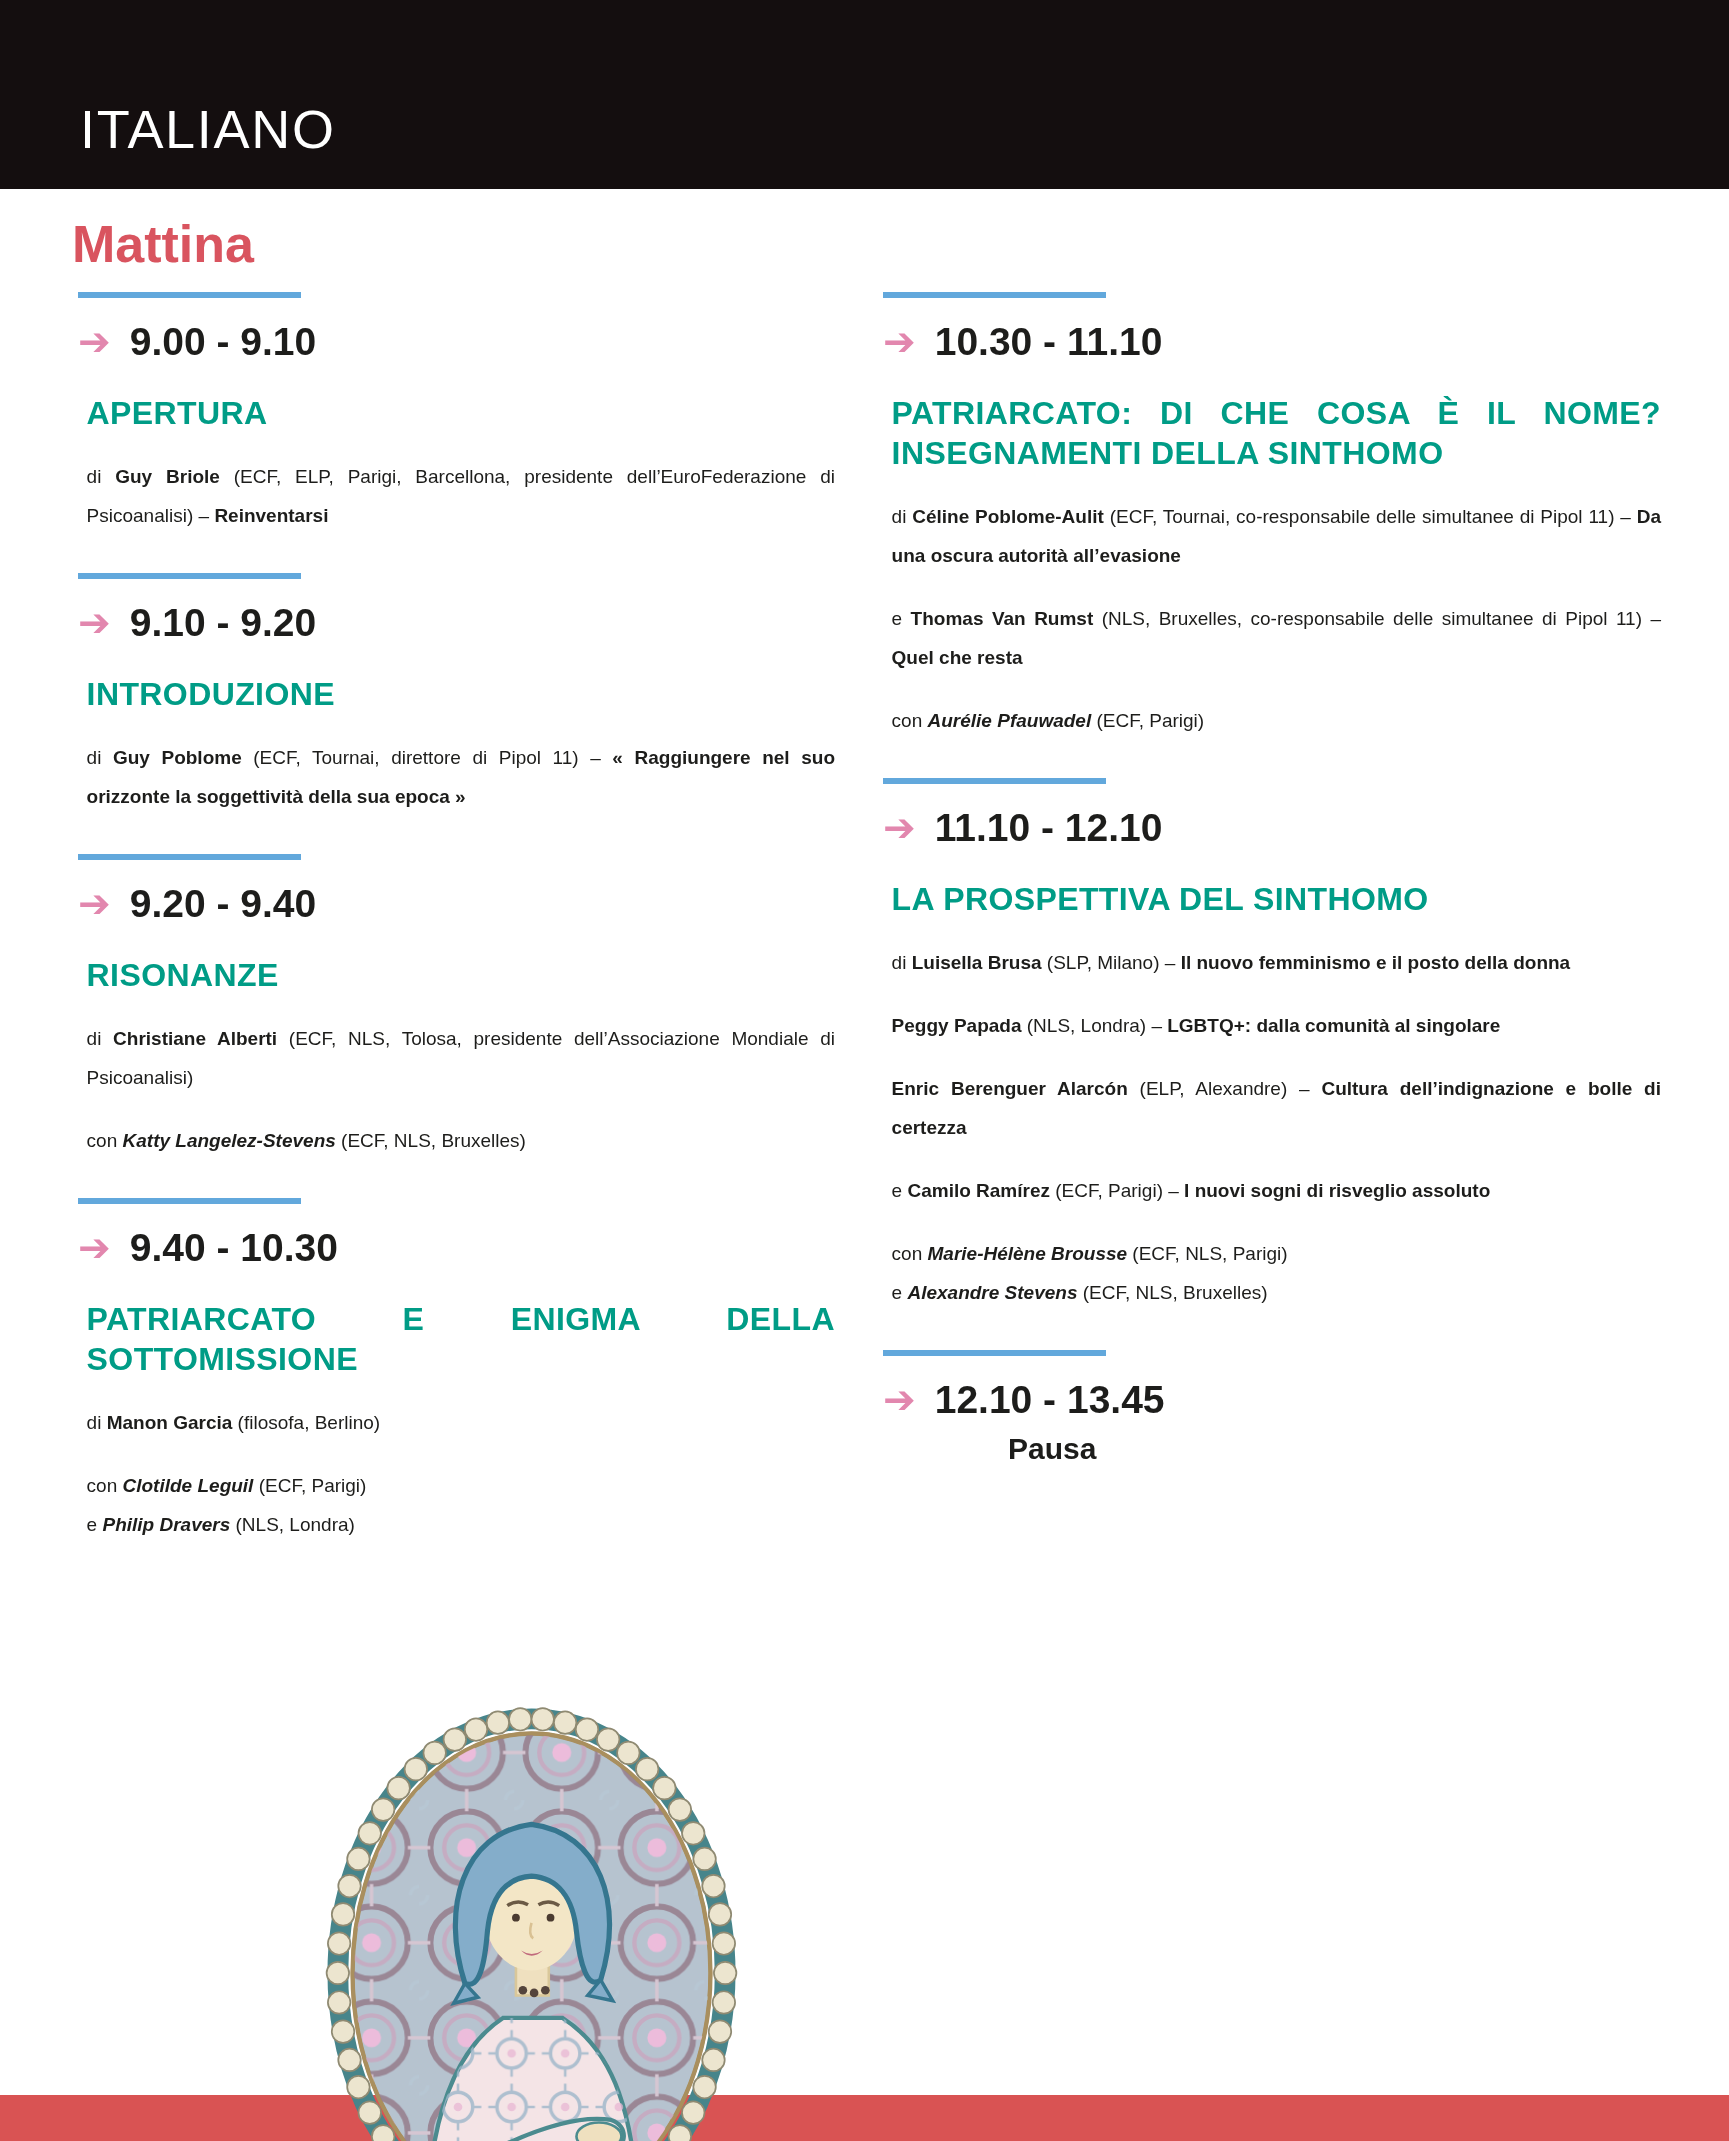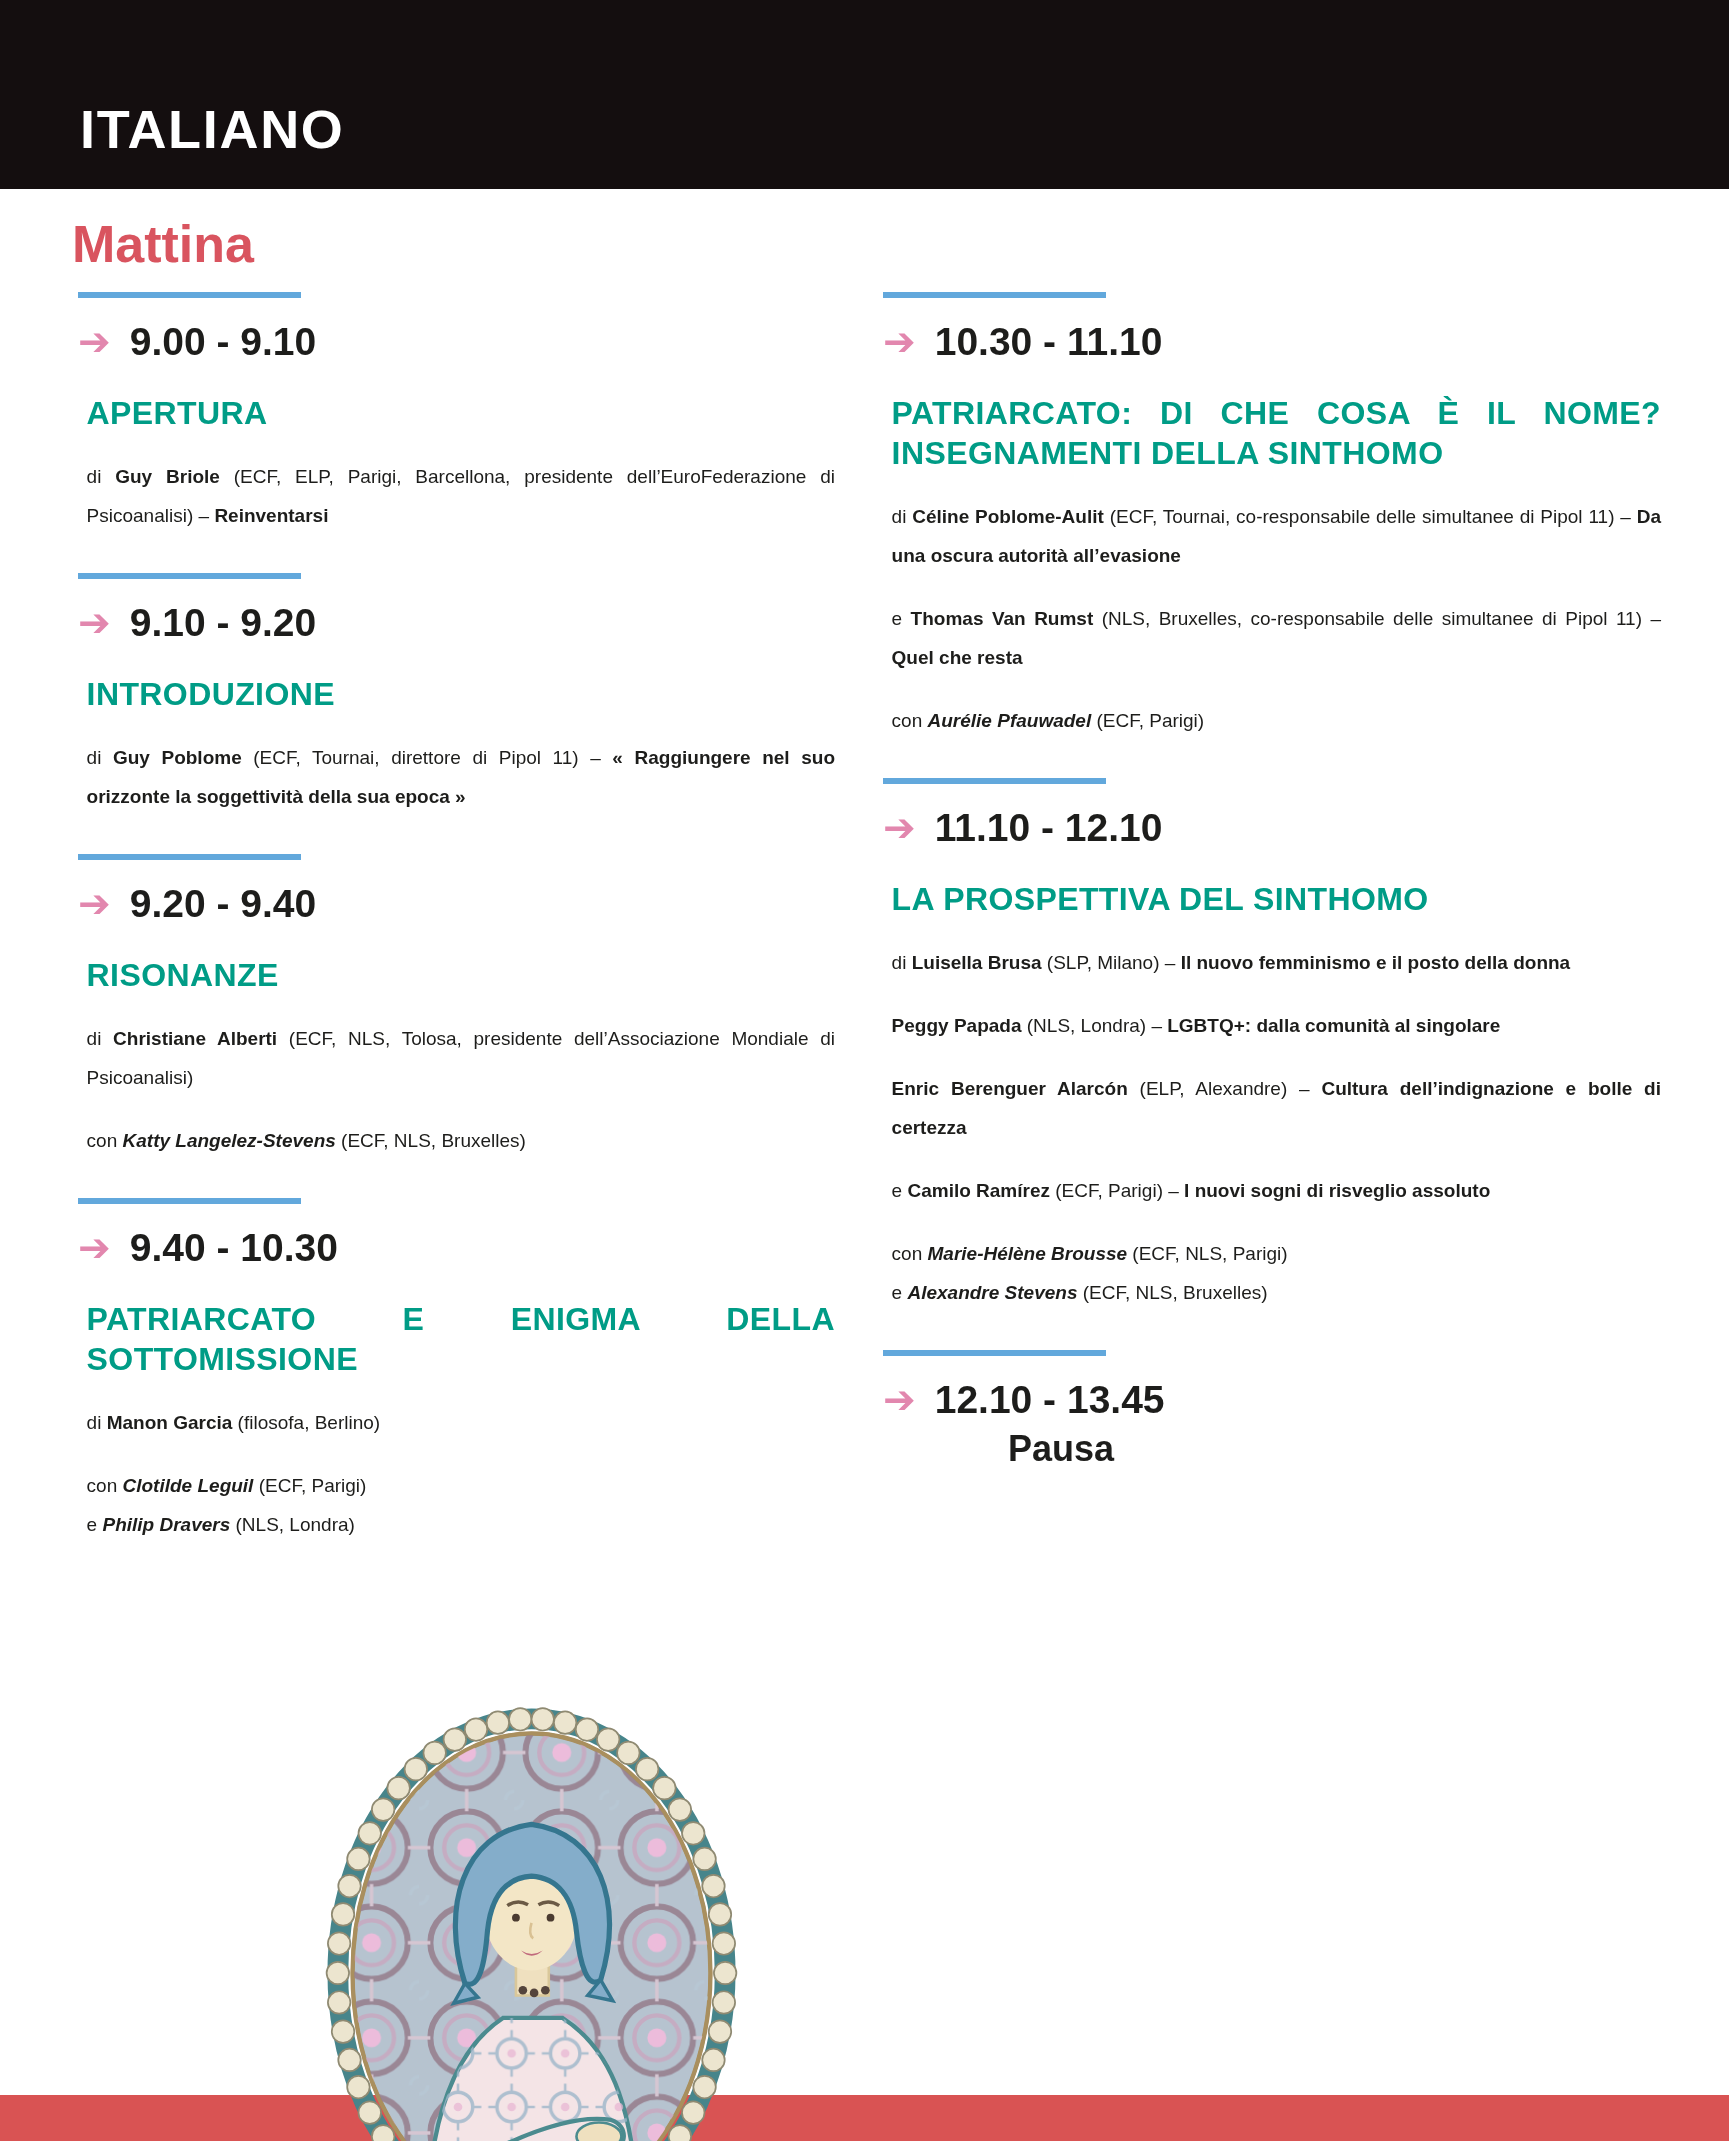--- a/index.html
+++ b/index.html
@@ -5,35 +5,35 @@
   :root{
     --ink:#1d1d1b; --bar-black:#140e0f; --teal:#009c86; --red:#d9545f;
     --pink:#e287ae; --blue:#62a8dc; --bottom-red:#d95353; --white:#ffffff;
   }
   html,body{margin:0;padding:0;background:#fff;}
   .page{position:relative;width:1729px;height:2142px;background:var(--white);
         overflow:hidden;font-family:"Liberation Sans","DejaVu Sans",sans-serif;color:var(--ink);}
   
   .topbar{position:absolute;left:0;top:0;width:1729px;height:189px;background:var(--bar-black);
           display:flex;align-items:flex-end;box-sizing:border-box;padding:0 0 29px 80px;}
-  .topbar h1{margin:0;font-size:54px;font-weight:bold;color:#fff;letter-spacing:1.7px;}
+  .topbar h1{margin:0;font-size:54px;font-weight:normal;color:#fff;letter-spacing:1.7px;}
   
   .part-title{position:absolute;left:72px;top:214px;margin:0;font-size:52px;font-weight:bold;color:var(--red);}
   
   .columns{position:absolute;left:78px;top:292px;width:1582px;display:flex;gap:48px;align-items:flex-start;}
   .col{width:757px;flex:0 0 auto;}
   .col.right{width:778px;}
   .session{margin-bottom:38px;}
   .rule{width:223px;height:6px;background:var(--blue);margin:0 0 21px 0;}
   .time-row{font-size:39px;font-weight:bold;line-height:45px;white-space:nowrap;}
   .arrow{color:var(--pink);font-family:"DejaVu Sans",sans-serif;margin-right:19px;font-weight:bold;}
   .title{margin:29px 0 0 8.6px;font-size:32px;line-height:40px;font-weight:bold;
          color:var(--teal);text-align:justify;letter-spacing:0.4px;}
   .para{margin:24px 0 0 8.6px;font-size:19px;line-height:39px;text-align:justify;hyphens:manual;-webkit-hyphens:manual;}
-  .note{margin:7px 0 0 125px;font-size:36px;font-weight:bold;line-height:39px;}
+  .note{margin:7px 0 0 125px;font-size:30px;font-weight:bold;line-height:39px;}
   .seg-b{font-weight:bold;}
   .seg-bi{font-weight:bold;font-style:italic;}
   .seg-r{font-weight:normal;}
   
   .bottom-bar{position:absolute;left:0;top:2095px;width:1729px;height:47px;background:var(--bottom-red);}
   
   .cameo{position:absolute;left:324px;top:1705px;width:415px;height:536px;}
 </style>
 </head>
 <body>

